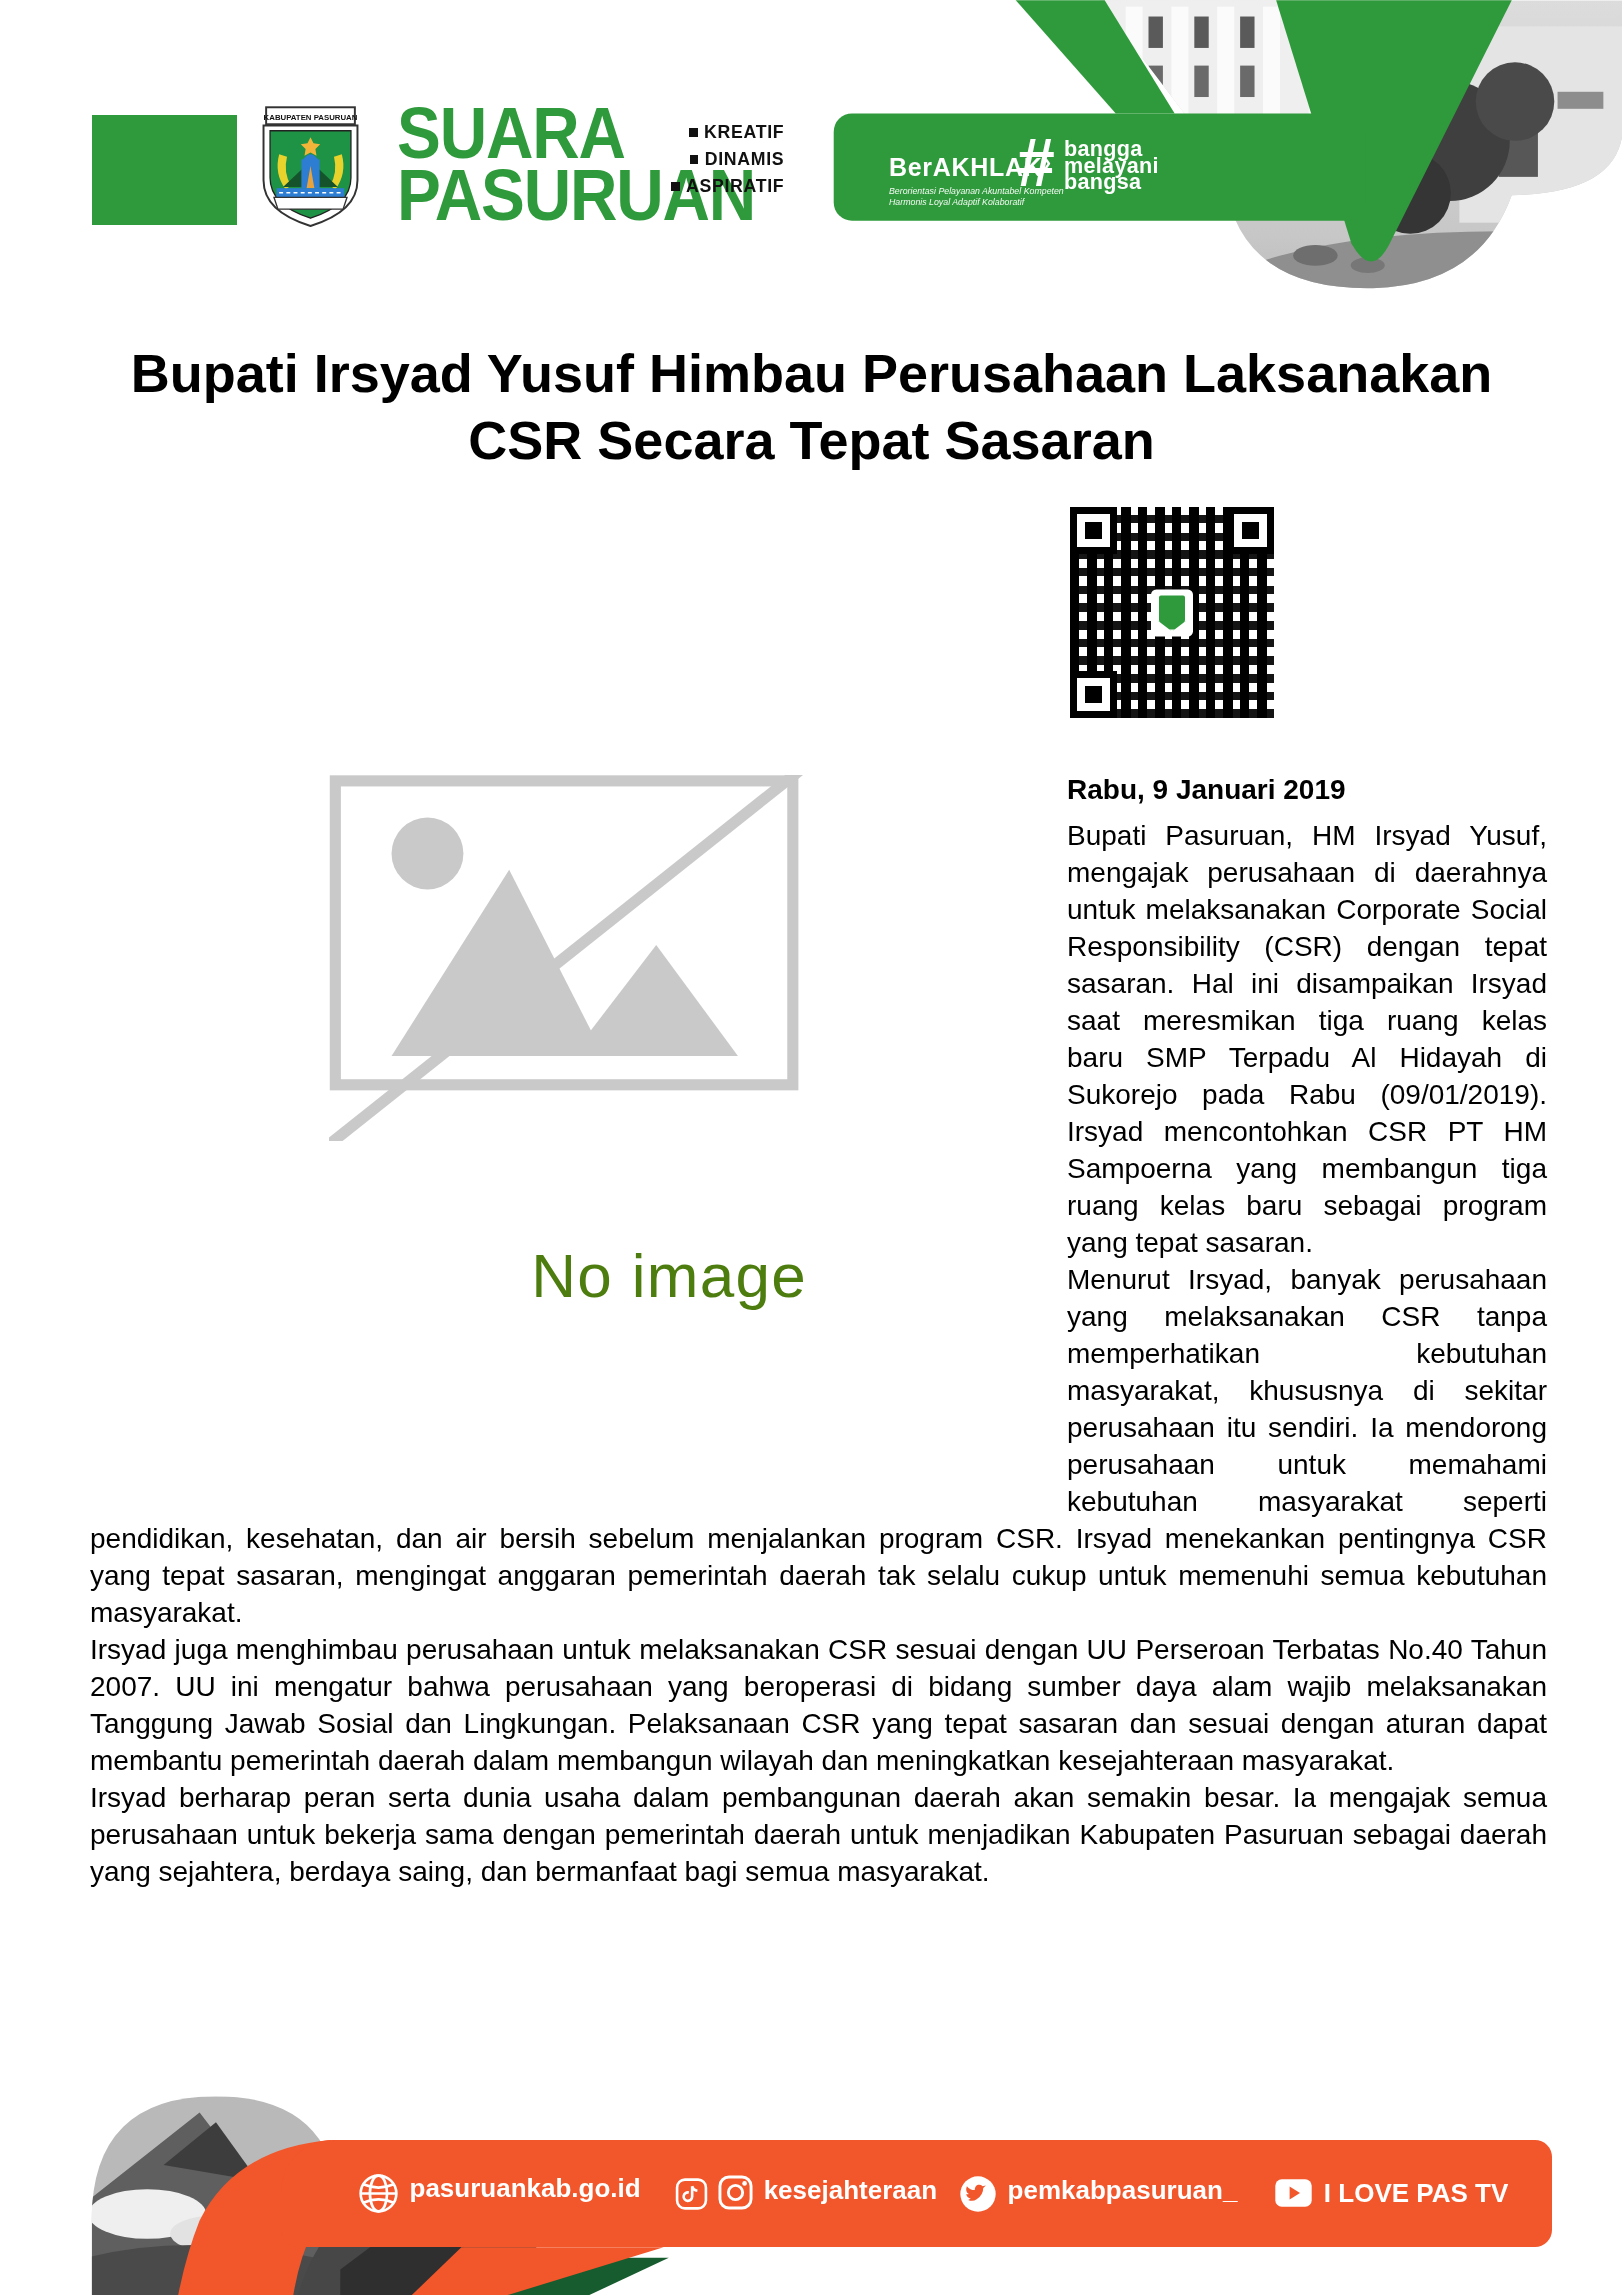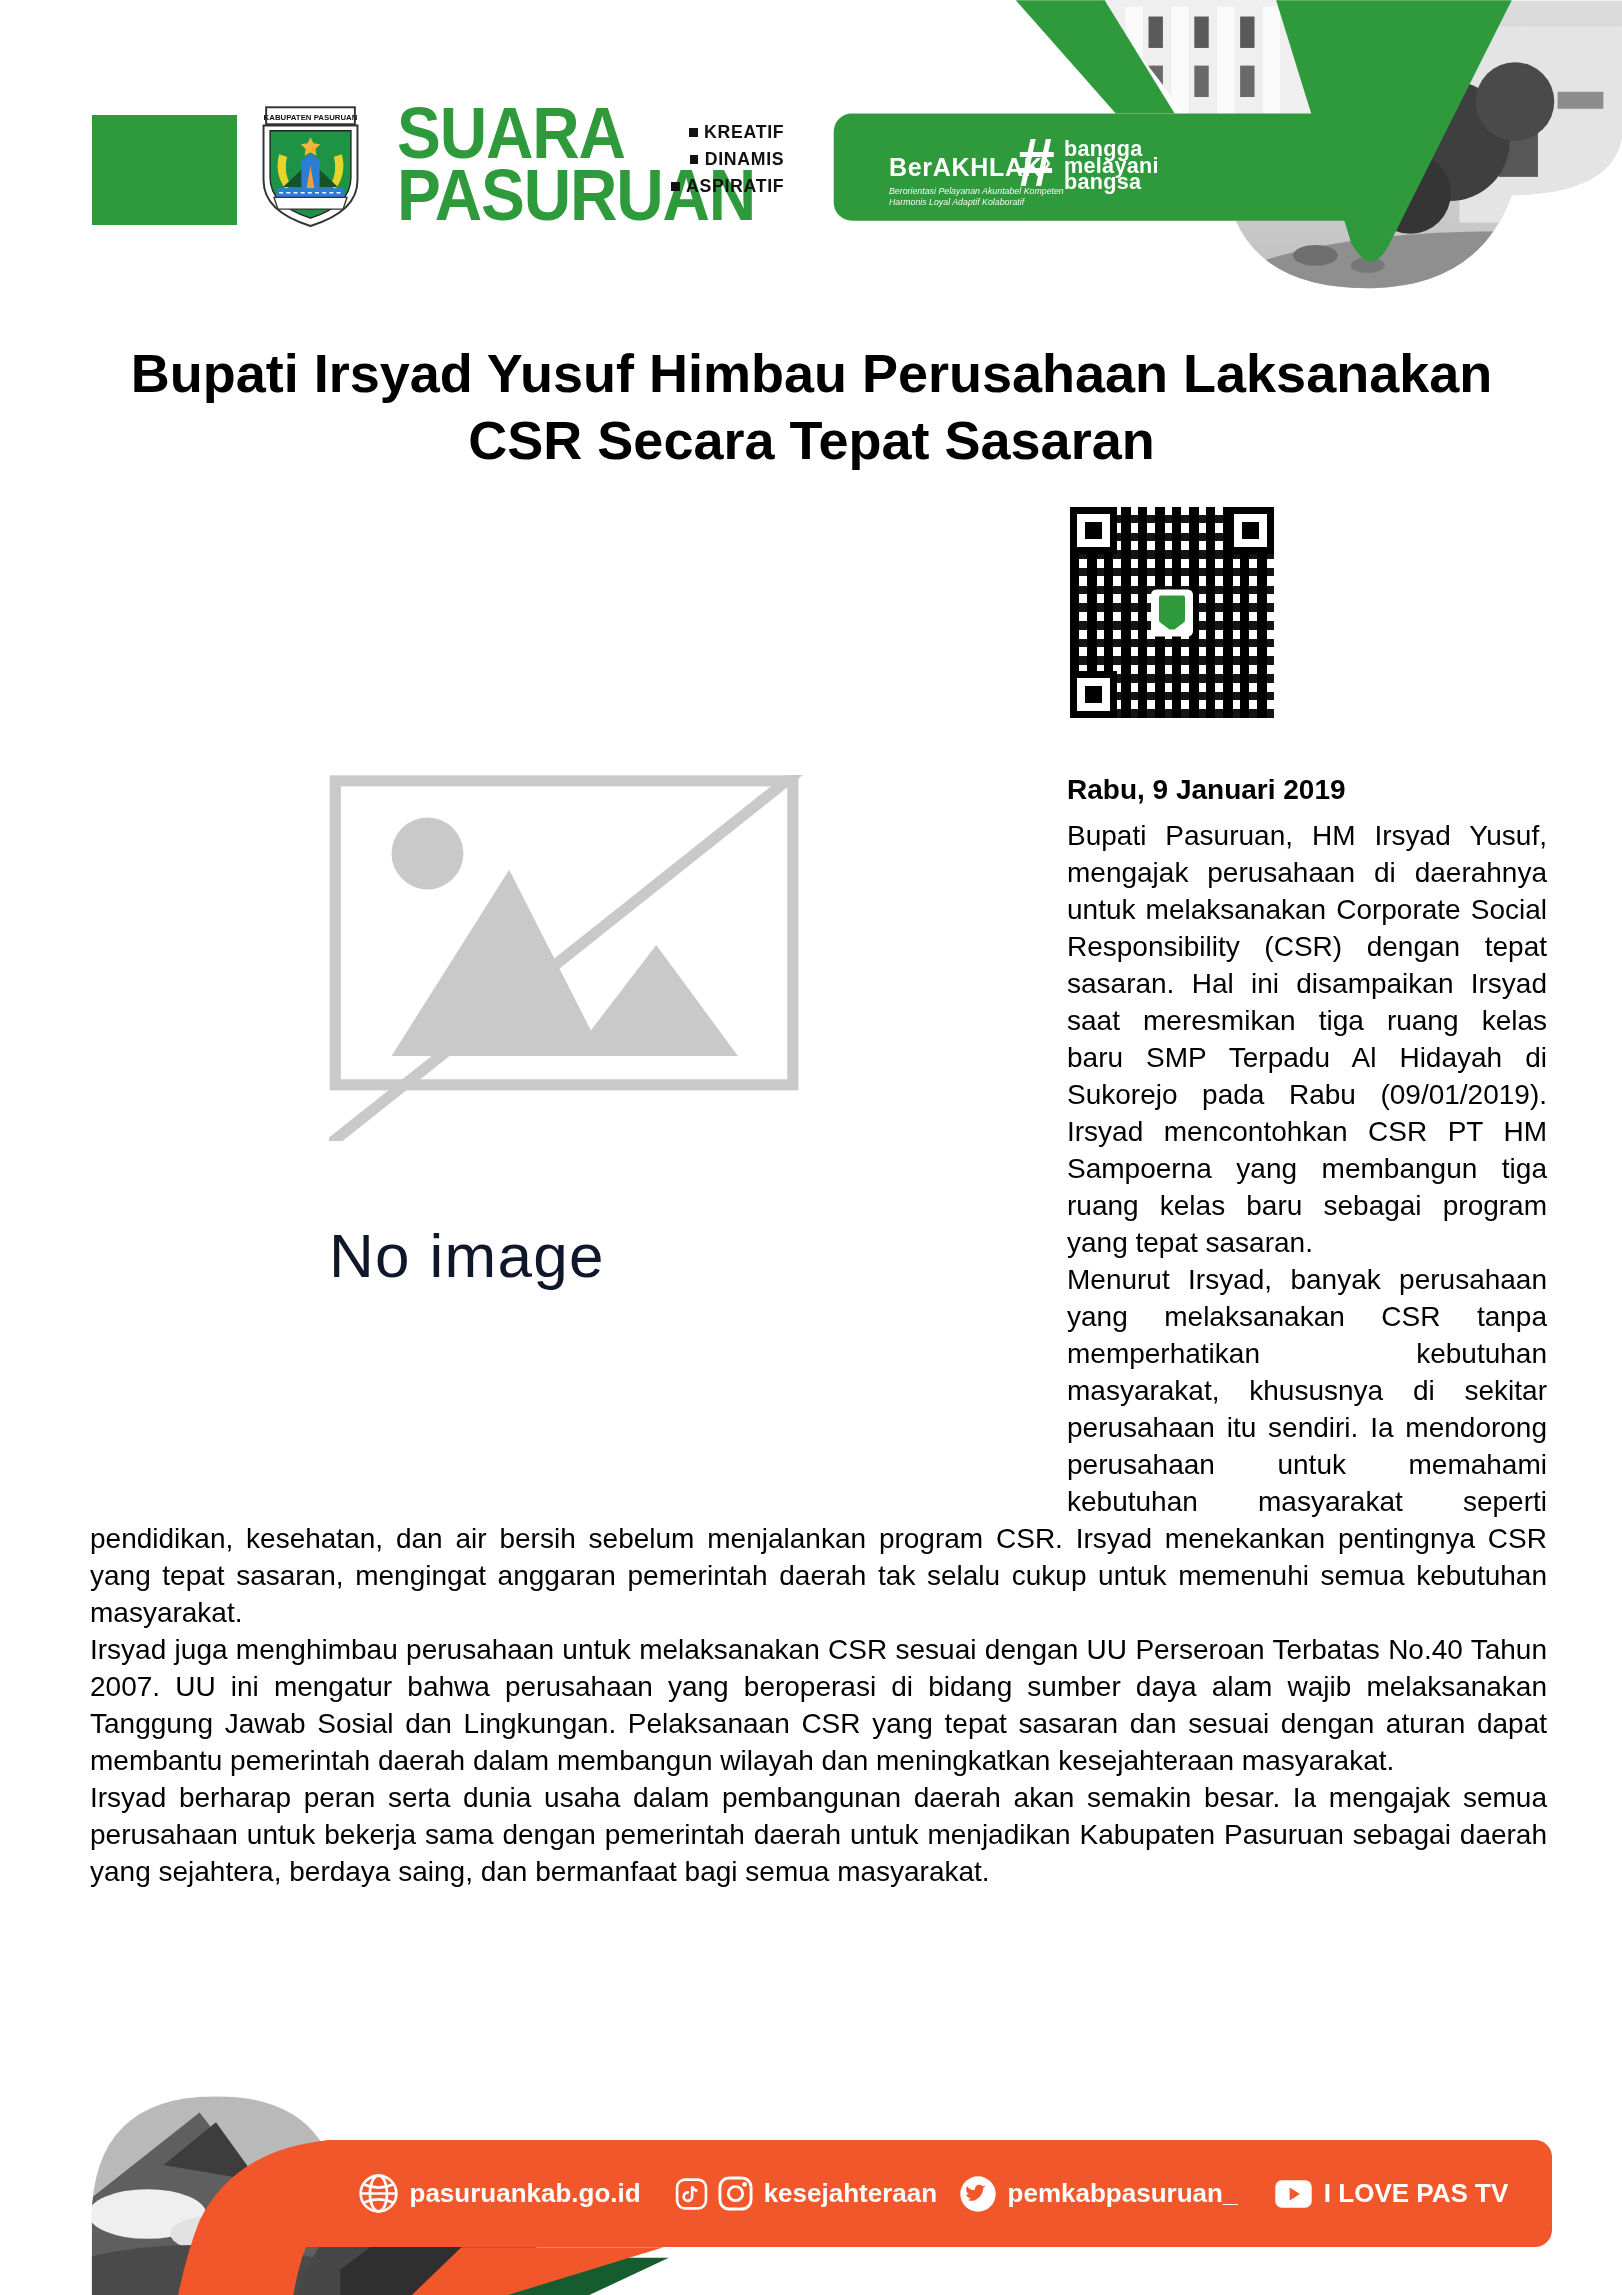--- a/index.html
+++ b/index.html
@@ -44,28 +44,28 @@
       background:#fff;border-radius:5.2px;display:flex;align-items:center;justify-content:center;}
   .qr .mini-shield{width:26px;height:34px;background:var(--green);border:2px solid #fff;
       border-radius:3.9px 3.9px 11.8px 11.8px;clip-path:polygon(0 0,100% 0,100% 70%,50% 100%,0 70%);}
 
   
   .article{left:90px;top:771px;width:1457px;color:#000;}
   .article p{margin:0;font-size:28px;line-height:37px;text-align:justify;}
   .article p.date{font-weight:bold;font-size:28px;margin-bottom:9.2px;text-align:left;}
   .ph-float{float:left;width:977px;height:713px;}
   .ph-box{margin-left:239px;margin-top:3.9px;width:478px;}
-  .ph-label{width:478px;margin-left:239px;margin-top:77px;text-align:left;
-            font-size:62px;color:#0f172a;letter-spacing:1.3px;}
+  .ph-label{width:478px;margin-left:239px;margin-top:97px;text-align:right;
+            font-size:62px;color:#4d7c0f;letter-spacing:1.3px;}
 
   
   .footer-banner{left:281px;top:2140px;width:1271px;height:107px;background:var(--orange);
       border-radius:52px 17px 17px 17px;display:flex;align-items:center;padding-left:77px;
       box-sizing:border-box;color:#fff;}
-  .f-item{display:flex;align-items:center;gap:10.5px;}
+  .f-item{display:flex;gap:10.5px;}
   .f-text{font-size:26px;font-weight:bold;white-space:nowrap;}
   .f-icon{display:block;}
 
   :root{--green:#2F9A3C;--orange:#F2562B;--darkgreen:#175C2E;}
 </style>
 </head>
 <body>
 
 <div id="page">
 

